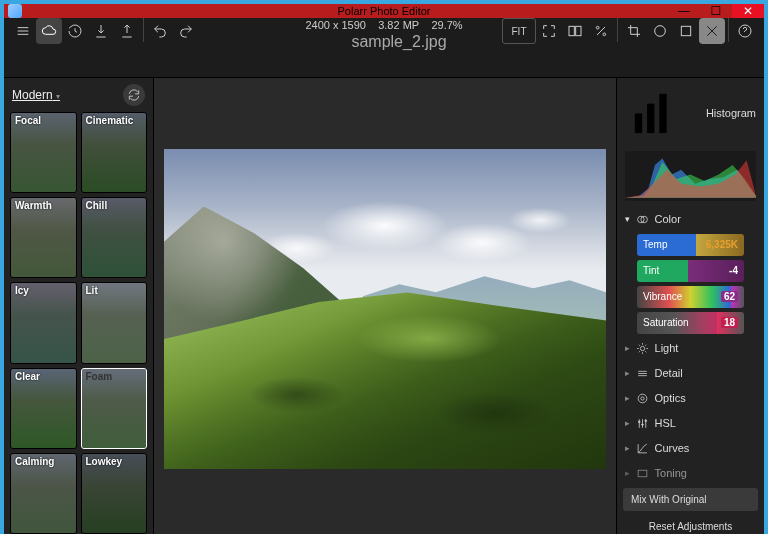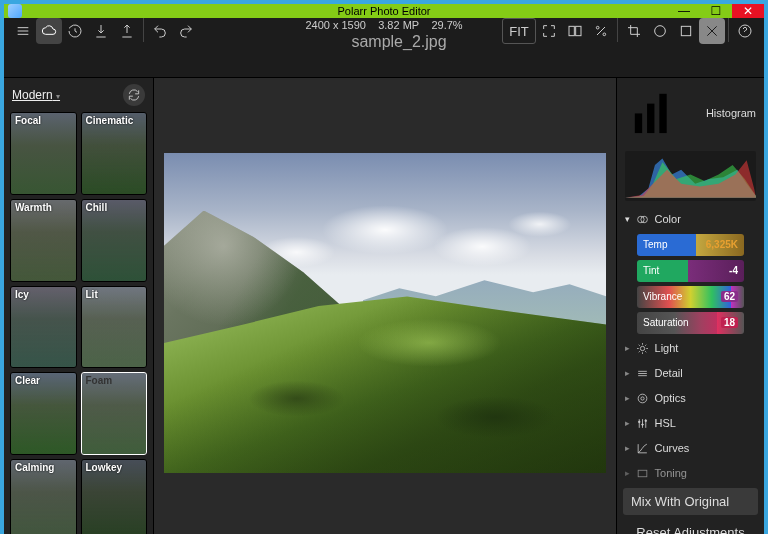--- a/index.html
+++ b/index.html
@@ -1,30 +1,30 @@
 <!DOCTYPE html>
 <html><head>
 <meta charset="utf-8">
 <style>
   * { margin: 0; padding: 0; box-sizing: border-box; font-family: Arial, sans-serif; }
   html, body { width: 768px; height: 534px; overflow: hidden; }
   .outer-border { width: 768px; height: 534px; background: #3aa7e0; padding: 4px 4px 4px 4px; }
   .window { width: 100%; height: 100%; display: flex; flex-direction: column; }
-  .titlebar { height: 22px; background: #84cc16; display: flex; align-items: center; justify-content: space-between; font-size: 11px; color: #000; position: relative; }
+  .titlebar { height: 22px; background: #b91c1c; display: flex; align-items: center; justify-content: space-between; font-size: 11px; color: #000; position: relative; }
   .titlebar .app-icon { width: 14px; height: 14px; margin-left: 4px; border-radius: 3px; background: linear-gradient(135deg,#9ecfff,#4fa7ff); }
   .titlebar .title { position: absolute; left: 0; right: 0; text-align: center; pointer-events: none; }
   .titlebar .win-ctrls { display: flex; height: 100%; }
   .titlebar .win-ctrl { width: 32px; height: 100%; display: flex; align-items: center; justify-content: center; font-size: 12px; }
   .titlebar .win-ctrl.close { background: #e81123; color: #fff; }
   .app-body { flex: 1; background: #1c1c1c; display: flex; flex-direction: column; }
   .toolbar { height: 60px; background: #1c1c1c; display: flex; padding: 0 6px; color: #ddd; font-size: 11px; border-bottom: 1px solid #000; }
   .tool-btn { width: 26px; height: 26px; border-radius: 4px; display: flex; align-items: center; justify-content: center; color: #ccc; cursor: pointer; }
   .tool-btn.active { background: #444; color: #fff; }
   .tool-btn svg { width: 16px; height: 16px; stroke: currentColor; fill: none; stroke-width: 1.5; }
-  .tool-btn.fit-btn { width: 34px; font-size: 13px; border: 1px solid #555; border-radius: 3px; }
+  .tool-btn.fit-btn { width: 34px; font-size: 10px; border: 1px solid #555; border-radius: 3px; }
   .tool-btn.selected-right { background: #888; color: #1c1c1c; }
   .toolbar-center { position: absolute; left: 0; right: 0; text-align: center; pointer-events: none; line-height: 1.3; }
   .toolbar-center .info { font-size: 11px; color: #ccc; }
   .toolbar-center .fname { font-size: 16px; color: #aaa; margin-left: 30px; }
   .spacer { flex: 1; }
   .sep { width: 1px; height: 24px; background: #444; margin: 0 3px; }
 
   .main { flex: 1; display: flex; overflow: hidden; }
   .left-panel { width: 150px; background: #222; display: flex; flex-direction: column; border-right: 1px solid #000; overflow: hidden; }
   .left-header { display: flex; align-items: center; justify-content: space-between; padding: 6px 8px; color: #eee; font-size: 12px; text-decoration: underline; }
@@ -49,21 +49,21 @@
   .slider-row { margin: 2px 20px; height: 22px; border-radius: 3px; display: flex; align-items: center; padding: 0 6px; font-size: 10px; justify-content: space-between; cursor:pointer; position:relative; overflow:hidden;}
   .slider-row .lbl, .slider-row .val { position: relative; z-index: 2; }
   .slider-row .val { font-weight: bold; }
   .temp-row { background: linear-gradient(to right, #2a6bd4 0%, #2a6bd4 55%, #c4a840 55%, #8a6820 100%); color:#fff;}
   .temp-row .val { color: #e8a030; }
   .tint-row { background: linear-gradient(to right, #20a860 0%, #20a860 48%, #7a2d7a 48%, #5a1f5a 100%); color:#fff;}
   .vibrance-row { background: linear-gradient(to right, #444 0%, #e05050 30%, #d0d030 50%, #30c060 70%, #3060e0 88%, #c030c0 88%, #555 100%); color:#fff;}
   .vibrance-row .val { background:#8a2d8a; padding:0 3px; border-radius:2px;}
   .saturation-row { background: linear-gradient(to right, #444 0%, #555 35%, #a04060 60%, #c03060 75%, #e03060 75%, #555 100%); color:#fff;}
   .saturation-row .val { background:#c02050; padding:0 3px; border-radius:2px;}
-  .right-bottom-btn { margin: 2px 6px; padding: 6px 8px; background: #3a3a3a; color: #ddd; font-size: 13px; border-radius: 3px; cursor:pointer; text-align:left;}
+  .right-bottom-btn { margin: 2px 6px; padding: 6px 8px; background: #3a3a3a; color: #ddd; font-size: 10px; border-radius: 3px; cursor:pointer; text-align:left;}
   .right-bottom-btn.center { text-align:center; background: transparent; }
   .hs-title{ font-size: 11px; color:#ddd; display:flex; align-items:center; gap:22px; padding: 6px 8px;}
 
   
   .sky { position:absolute; inset:0; background: linear-gradient(to bottom, #7a8db0 0%, #a8b4c8 18%, #d8dce4 32%, #e8ecf0 38%); }
   .clouds { position:absolute; top:10%; left:0; right:0; height:35%; background:
     radial-gradient(ellipse 90px 35px at 50% 40%, rgba(255,255,255,0.95), transparent 70%),
     radial-gradient(ellipse 70px 28px at 72% 55%, rgba(255,255,255,0.9), transparent 70%),
     radial-gradient(ellipse 55px 22px at 30% 60%, rgba(255,255,255,0.85), transparent 70%),
     radial-gradient(ellipse 45px 18px at 85% 35%, rgba(255,255,255,0.8), transparent 70%);

